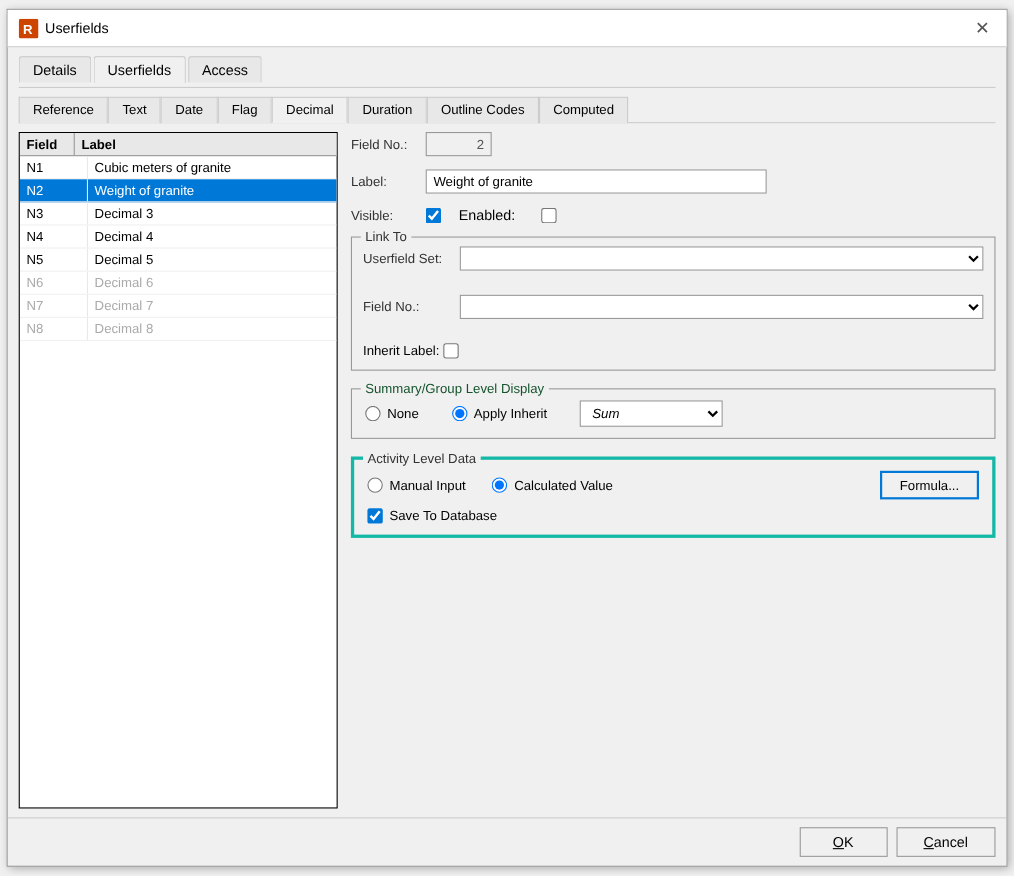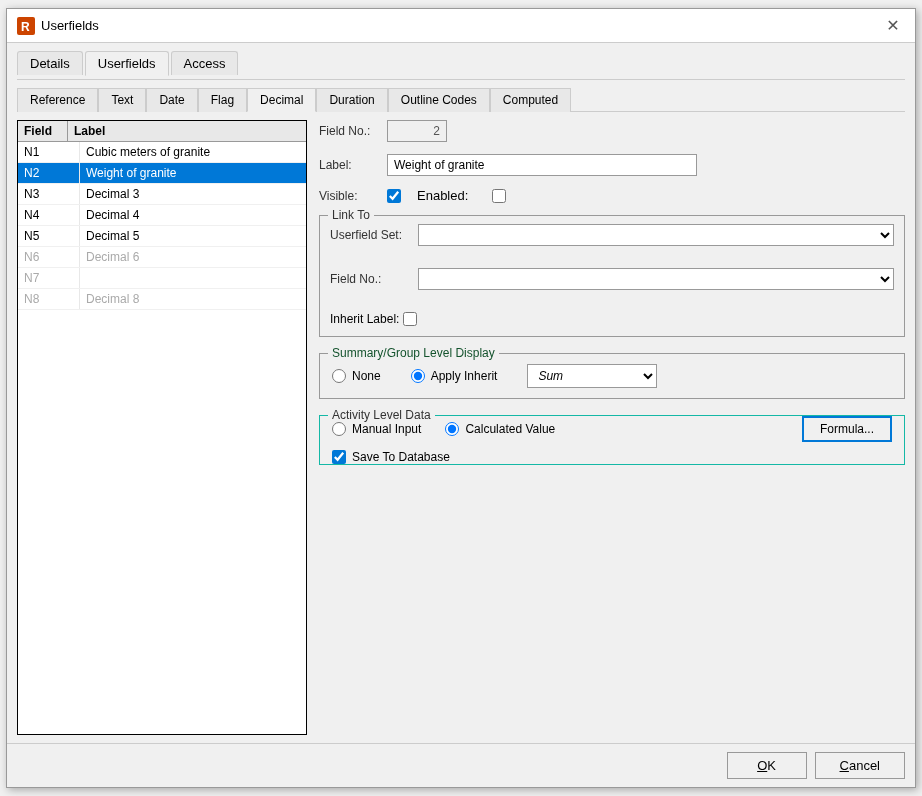--- a/index.html
+++ b/index.html
@@ -294,22 +294,22 @@
       background: white;
       font-size: 12px;
       padding: 1px 6px;
       width: 130px;
       appearance: auto;
       font-style: italic;
     }
 
     
     .activity-group {
-      border: 1px solid #14b8a6;
-      padding: 0 12px;
+      border: 3px solid #14b8a6;
+      padding: 10px 12px;
       position: relative;
       margin-bottom: 8px;
     }
     .activity-group-title {
       position: absolute;
       top: -8px;
       left: 8px;
       background: #f0f0f0;
       padding: 0 4px;
       font-size: 12px;
@@ -428,20 +428,21 @@
           <div class="field-cell-label">Decimal 5</div>
         </div>
 
         <div class="field-row disabled">
           <div class="field-cell-id">N6</div>
           <div class="field-cell-label">Decimal 6</div>
         </div>
 
         <div class="field-row disabled">
           <div class="field-cell-id">N7</div>
+          <div class="field-cell-label">Decimal 7</div>
         </div>
 
         <div class="field-row disabled">
           <div class="field-cell-id">N8</div>
           <div class="field-cell-label">Decimal 8</div>
         </div>
       </div>
 
       <div class="right-panel">
 

